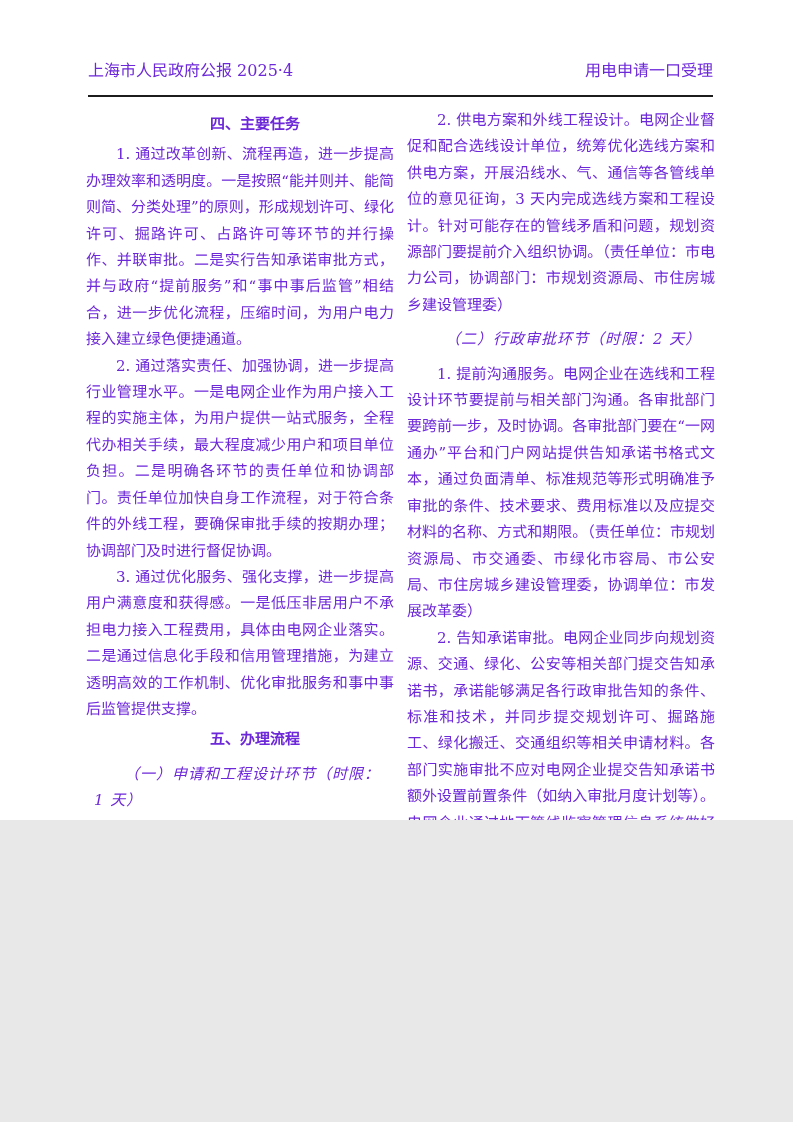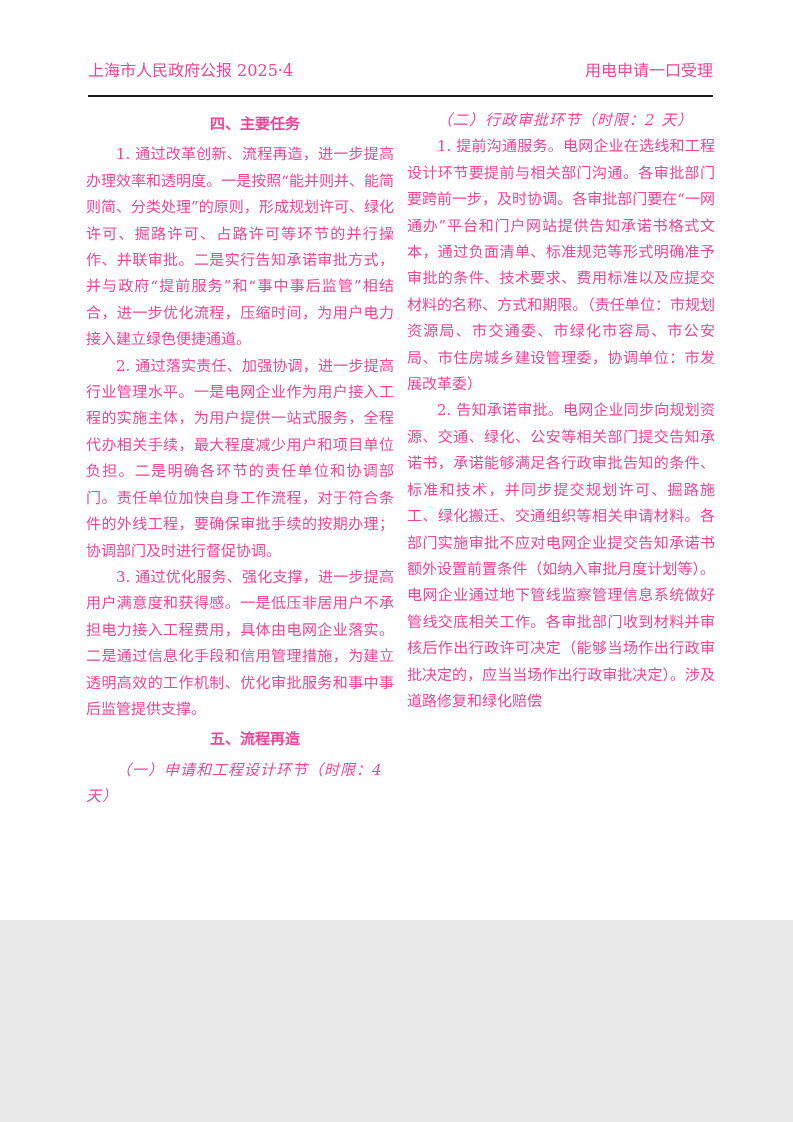--- a/index.html
+++ b/index.html
@@ -1,23 +1,23 @@
 <!DOCTYPE html>
 <html lang="zh-CN"><head>
 <meta charset="utf-8">
 <style>
   * { box-sizing: border-box; }
   html, body { margin: 0; padding: 0; background: #e8e8e8; }
   .page {
     position: relative;
     width: 793px;
-    height: 920px;
+    height: 820px;
     margin: 0 auto;
     background: #ffffff;
-    color: #ec4899;
+    color: #6d28d9;
     font-family: "DejaVu Serif", "Liberation Serif", serif;
     overflow: hidden;
   }
   .header {
     position: absolute;
     left: 88px;
     right: 80px;
     top: 60px;
     display: flex;
     justify-content: space-between;
@@ -49,21 +49,21 @@
   .heading {
     margin: 4px;
     font-size: 15px;
     line-height: 26.4px;
     font-weight: 700;
     text-indent: 2em;
     font-family: "DejaVu Sans", "Liberation Sans", sans-serif;
     text-align: center;
   }
   .subheading {
-    margin: 0;
+    margin: 8px;
     font-size: 15px;
     line-height: 26.4px;
     text-indent: 2em;
     font-style: italic;
     letter-spacing: 1px;
   }
   .body {
     margin: 0;
     font-size: 15px;
     line-height: 26.4px;
@@ -89,25 +89,26 @@
   </div>
   <div class="header-rule"></div>
 
   <div class="content">
 
     <div class="column">
       <h3 class="heading">四、主要任务</h3>
       <p class="body">1. 通过改革创新、流程再造，进一步提高办理效率和透明度。一是按照“能并则并、能简则简、分类处理”的原则，形成规划许可、绿化许可、掘路许可、占路许可等环节的并行操作、并联审批。二是实行告知承诺审批方式，并与政府“提前服务”和“事中事后监管”相结合，进一步优化流程，压缩时间，为用户电力接入建立绿色便捷通道。</p>
       <p class="body">2. 通过落实责任、加强协调，进一步提高行业管理水平。一是电网企业作为用户接入工程的实施主体，为用户提供一站式服务，全程代办相关手续，最大程度减少用户和项目单位负担。二是明确各环节的责任单位和协调部门。责任单位加快自身工作流程，对于符合条件的外线工程，要确保审批手续的按期办理；协调部门及时进行督促协调。</p>
       <p class="body">3. 通过优化服务、强化支撑，进一步提高用户满意度和获得感。一是低压非居用户不承担电力接入工程费用，具体由电网企业落实。二是通过信息化手段和信用管理措施，为建立透明高效的工作机制、优化审批服务和事中事后监管提供支撑。</p>
-      <h3 class="heading">五、流程再造</h3>
-      <p class="subheading">（一）申请和工程设计环节（时限：4 天）</p>
+      <h3 class="heading">五、办理流程</h3>
+      <p class="subheading">（一）申请和工程设计环节（时限：1 天）</p>
     </div>
 
     <div class="column">
+      <p class="body">2. 供电方案和外线工程设计。电网企业督促和配合选线设计单位，统筹优化选线方案和供电方案，开展沿线水、气、通信等各管线单位的意见征询，3 天内完成选线方案和工程设计。针对可能存在的管线矛盾和问题，规划资源部门要提前介入组织协调。（责任单位：市电力公司，协调部门：市规划资源局、市住房城乡建设管理委）</p>
       <p class="subheading">（二）行政审批环节（时限：2 天）</p>
       <p class="body">1. 提前沟通服务。电网企业在选线和工程设计环节要提前与相关部门沟通。各审批部门要跨前一步，及时协调。各审批部门要在“一网通办”平台和门户网站提供告知承诺书格式文本，通过负面清单、标准规范等形式明确准予审批的条件、技术要求、费用标准以及应提交材料的名称、方式和期限。（责任单位：市规划资源局、市交通委、市绿化市容局、市公安局、市住房城乡建设管理委，协调单位：市发展改革委）</p>
       <p class="body">2. 告知承诺审批。电网企业同步向规划资源、交通、绿化、公安等相关部门提交告知承诺书，承诺能够满足各行政审批告知的条件、标准和技术，并同步提交规划许可、掘路施工、绿化搬迁、交通组织等相关申请材料。各部门实施审批不应对电网企业提交告知承诺书额外设置前置条件（如纳入审批月度计划等）。电网企业通过地下管线监察管理信息系统做好管线交底相关工作。各审批部门收到材料并审核后作出行政许可决定（能够当场作出行政审批决定的，应当当场作出行政审批决定）。涉及道路修复和绿化赔偿</p>
     </div>
 
   </div>
 
   <div class="footer">— 56 —</div>
 
 </div>

